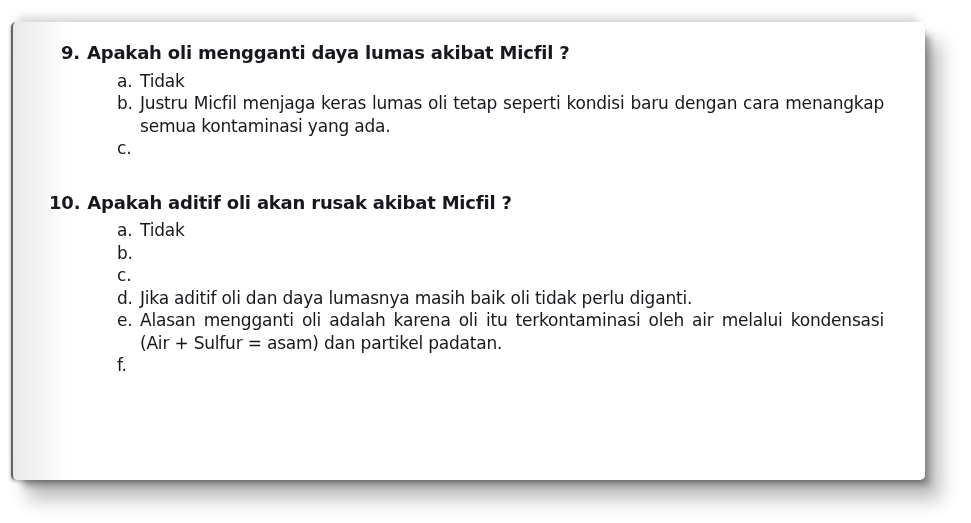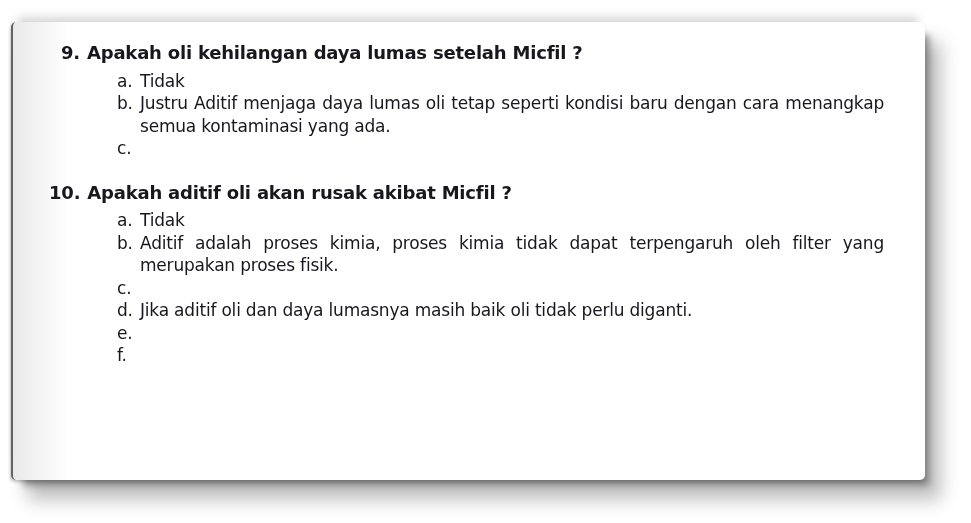--- a/index.html
+++ b/index.html
@@ -39,21 +39,21 @@
     border-radius: 5px 0 0 5px;
     pointer-events: none;
   }
 
   .content {
     position: relative;
     padding: 20px 41px 0 36px;
     color: #17171d;
   }
 
-  .question-block + .question-block { margin-top: 22px; }
+  .question-block + .question-block { margin-top: 32px; }
 
   .q-header {
     display: flex;
     font-weight: bold;
     font-size: 18px;
     line-height: 22.5px;
     margin-bottom: 5px;
     letter-spacing: -0.2px;
   }
   .q-num {
@@ -84,60 +84,60 @@
 <body>
 
 <div class="canvas">
   <div class="page">
     <div class="left-shade"></div>
     <div class="content">
 
       <section class="question-block">
         <div class="q-header">
           <div class="q-num">9.</div>
-          <div class="q-text">Apakah oli kehilangan daya lumas setelah Micfil ?</div>
+          <div class="q-text">Apakah oli mengganti daya lumas akibat Micfil ?</div>
         </div>
         <div class="answers">
           <div class="answer-row">
             <div class="a-letter">a.</div>
             <div class="a-text">Tidak</div>
           </div>
           <div class="answer-row">
             <div class="a-letter">b.</div>
-            <div class="a-text">Justru Aditif menjaga daya lumas oli tetap seperti kondisi baru dengan cara menangkap semua kontaminasi yang ada.</div>
+            <div class="a-text">Justru Micfil menjaga keras lumas oli tetap seperti kondisi baru dengan cara menangkap semua kontaminasi yang ada.</div>
           </div>
           <div class="answer-row">
             <div class="a-letter">c.</div>
           </div>
         </div>
       </section>
 
       <section class="question-block">
         <div class="q-header">
           <div class="q-num">10.</div>
           <div class="q-text">Apakah aditif oli akan rusak akibat Micfil ?</div>
         </div>
         <div class="answers">
           <div class="answer-row">
             <div class="a-letter">a.</div>
             <div class="a-text">Tidak</div>
           </div>
           <div class="answer-row">
             <div class="a-letter">b.</div>
-            <div class="a-text">Aditif adalah proses kimia, proses kimia tidak dapat terpengaruh oleh filter yang merupakan proses fisik.</div>
           </div>
           <div class="answer-row">
             <div class="a-letter">c.</div>
           </div>
           <div class="answer-row">
             <div class="a-letter">d.</div>
             <div class="a-text">Jika aditif oli dan daya lumasnya masih baik oli tidak perlu diganti.</div>
           </div>
           <div class="answer-row">
             <div class="a-letter">e.</div>
+            <div class="a-text">Alasan mengganti oli adalah karena oli itu terkontaminasi oleh air melalui kondensasi (Air + Sulfur = asam) dan partikel padatan.</div>
           </div>
           <div class="answer-row">
             <div class="a-letter">f.</div>
           </div>
         </div>
       </section>
 
     </div>
   </div>
 </div>

